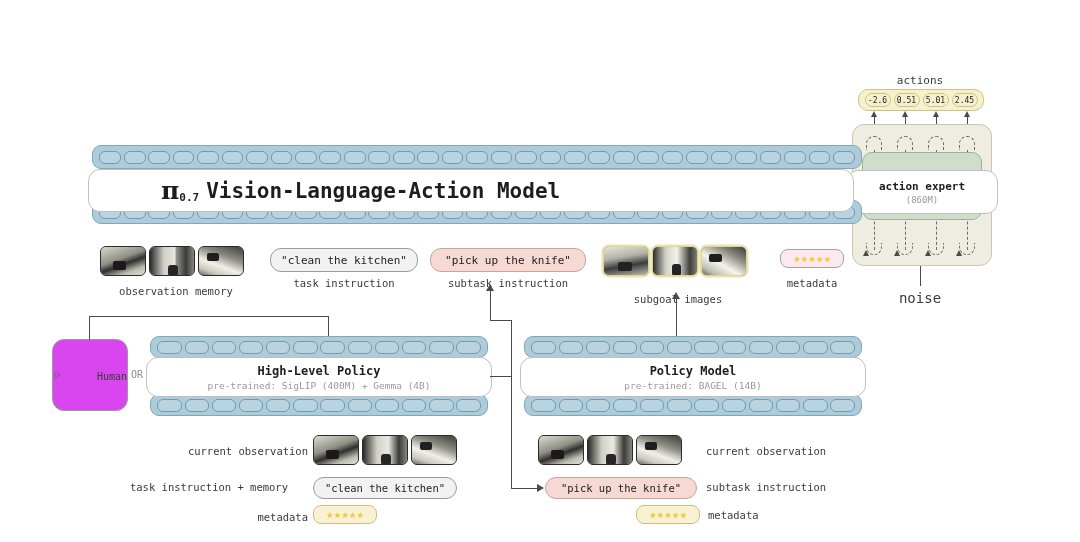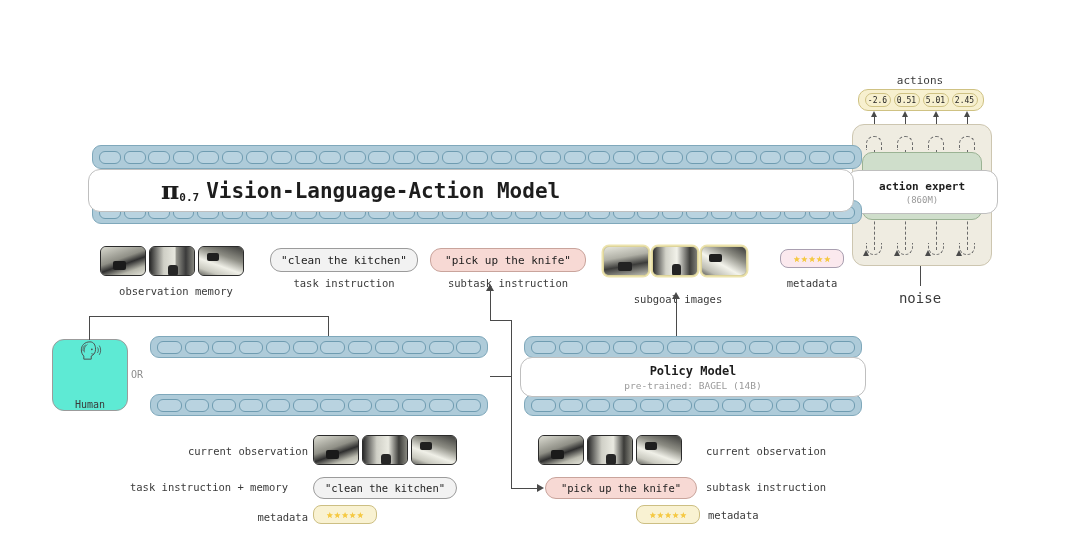--- a/index.html
+++ b/index.html
@@ -95,22 +95,22 @@
     position:absolute;border:1.6px dashed #6a6a6a;border-top:none;
     border-radius:0 0 9px 9px;
   }
   .arrowup.sm{
     border-left:3.5px solid transparent;border-right:3.5px solid transparent;
     border-bottom:6px solid #4a4a4a;
   }
 
   
   .humanbox{
-    border:1.4px solid #9b9b9b;border-radius:12px;background:#5eead4;
-    display:flex;flex-direction:column;align-items:center;justify-content:center;
+    border:1.4px solid #9b9b9b;border-radius:12px;background:#d946ef;
+    display:flex;flex-direction:row;align-items:center;justify-content:center;
     box-sizing:border-box;
     gap:36px;
   }
 </style>
 </head>
 <body>
 
 <div id="stage">
 
   <div class="lbl abs" style="left:848px;top:74px;width:144px;text-align:center;font-size:11px;">actions</div>
@@ -327,20 +327,24 @@
       <span class="pill"></span>
       <span class="pill"></span>
       <span class="pill"></span>
       <span class="pill"></span>
       <span class="pill"></span>
       <span class="pill"></span>
       <span class="pill"></span>
       <span class="pill"></span>
       <span class="pill"></span>
   </div>
+  <div class="modelcard abs" style="left:146px;top:357px;width:346px;height:40px;flex-direction:column;justify-content:center;">
+    <div class="mtitle" style="font-size:12px;">High-Level Policy</div>
+    <div class="msub" style="font-size:9.5px;margin-top:2px;">pre-trained: SigLIP (400M) + Gemma (4B)</div>
+  </div>
 
   <div class="lbl abs" style="left:168px;top:445px;width:140px;text-align:right;font-size:10.5px;">current observation</div>
   <div class="thumbrow abs" style="left:313px;top:435px;">
     <div class="thumb">
       <i style="left:0;top:0;width:46px;height:30px;background:linear-gradient(160deg,#dcdcd2 0%,#8f8f86 40%,#2e2e2e 56%,#bcbcb0 76%,#f0f0e7 100%);"></i>
       <i style="left:12px;top:14px;width:13px;height:9px;background:#1a1a1a;border-radius:2px;"></i>
     </div>
     <div class="thumb">
       <i style="left:0;top:0;width:46px;height:30px;background:linear-gradient(90deg,#2a2a2a 0%,#d0d0c7 30%,#eaeae1 55%,#3b3b38 78%,#9b9b91 100%);"></i>
       <i style="left:18px;top:18px;width:10px;height:11px;background:#262626;border-radius:3px;"></i>

